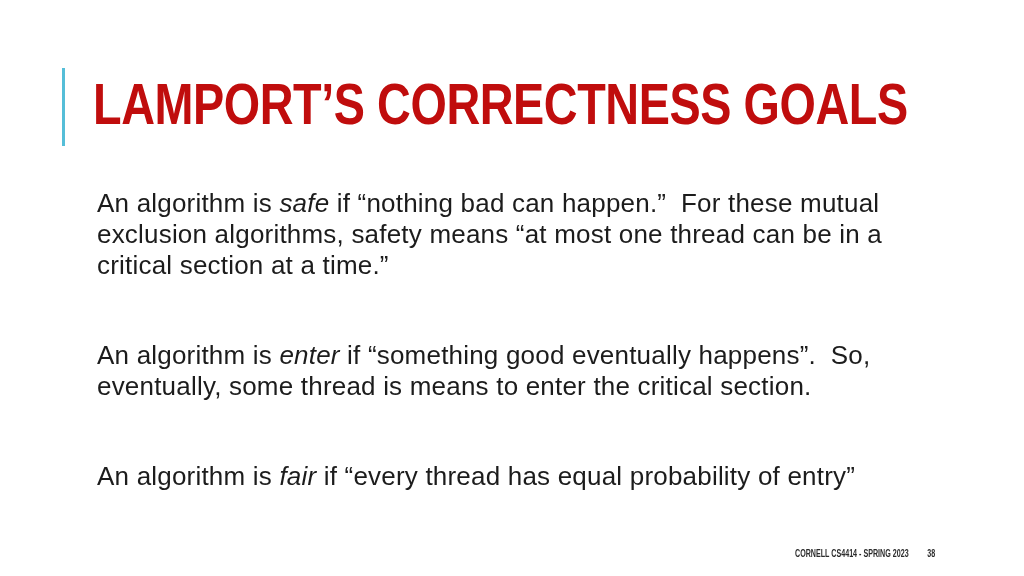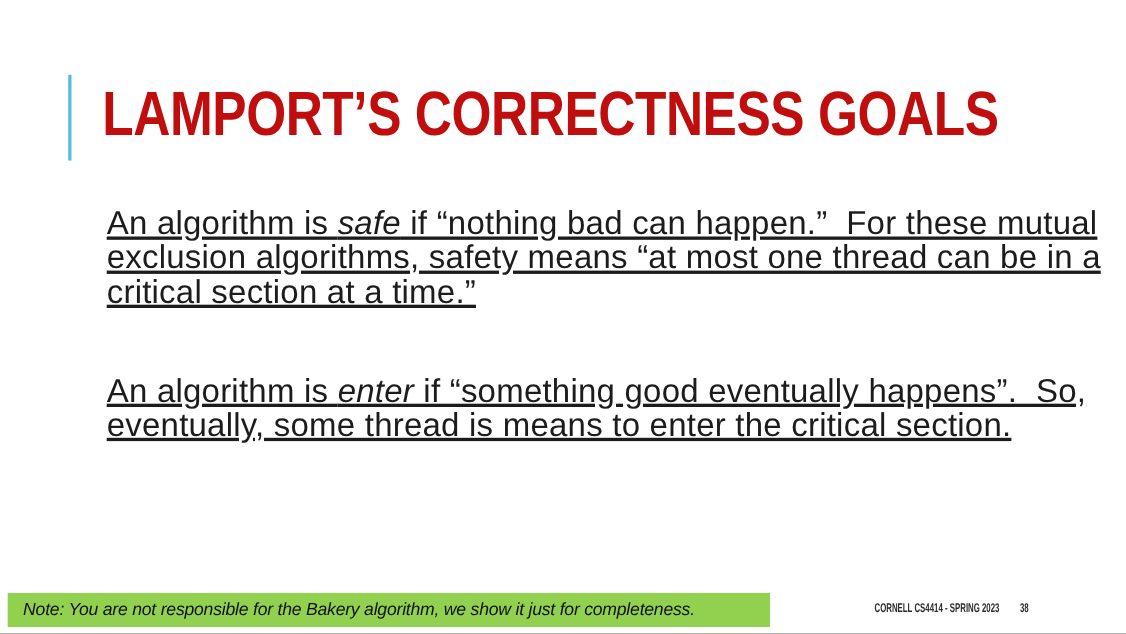--- a/index.html
+++ b/index.html
@@ -34,26 +34,25 @@
   .slide-title .condense {
     display: inline-block;
     transform: scaleX(0.82);
     transform-origin: left center;
     letter-spacing: -0.5px;
   }
   .para {
     position: absolute;
     left: 97px;
     margin: 0;
-    font-size: 30px;
+    font-size: 26px;
     line-height: 31px;
     color: #1c1c1c;
     white-space: pre-wrap;
     letter-spacing: 0.2px;
-    text-decoration: underline;
   }
   .para .emph { font-style: italic; }
   .para-1 { top: 188px; }
   .para-2 { top: 340px; }
   .para-3 { top: 461px; }
   .note-banner {
     position: absolute;
     left: 7px;
     top: 539px;
     min-width: 693px;
@@ -94,23 +93,21 @@
     <span class="condense">LAMPORT’S CORRECTNESS GOALS</span>
   </h1>
 
   <p class="para para-1"><span>An algorithm is </span><span class="emph">safe</span><span> if “nothing bad can happen.”  For these mutual
 exclusion algorithms, safety means “at most one thread can be in a
 critical section at a time.”</span></p>
 
   <p class="para para-2"><span>An algorithm is </span><span class="emph">enter</span><span> if “something good eventually happens”.  So,
 eventually, some thread is means to enter the critical section.</span></p>
 
+  <p class="para para-3"><span>An algorithm is </span><span class="emph">fair</span><span> if “every thread has equal probability of entry”</span></p>
 
-  <div class="note-banner">
-    <span>Note: You are not responsible for the Bakery algorithm, we show it just for completeness.</span>
-  </div>
 
   <div class="footer">
     <span>CORNELL CS4414 - SPRING 2023</span>
     <span>38</span>
   </div>
 
 </div>
 
 </body></html>

